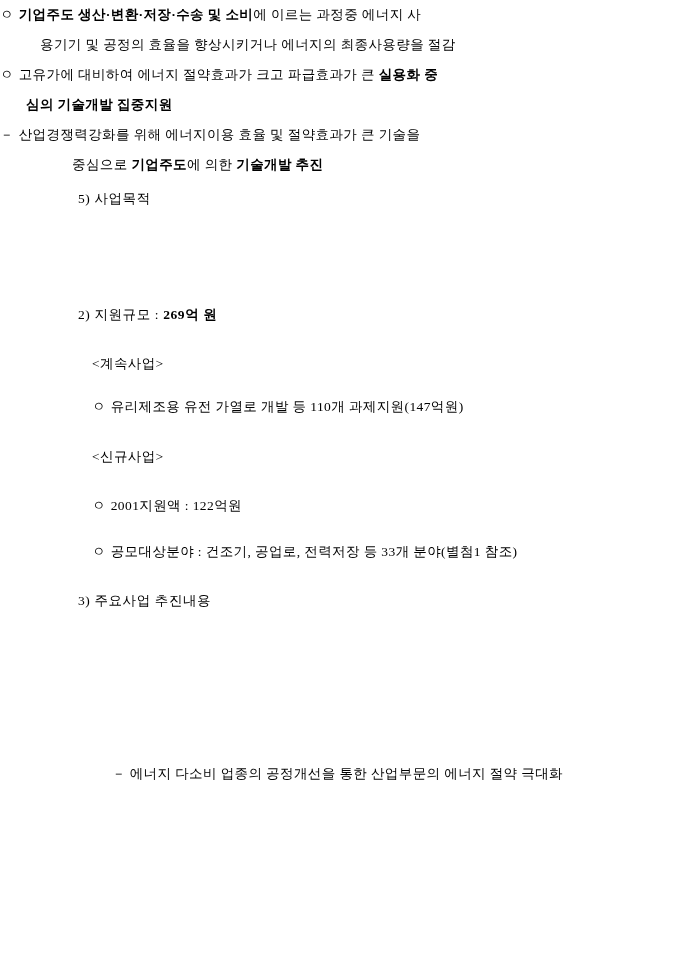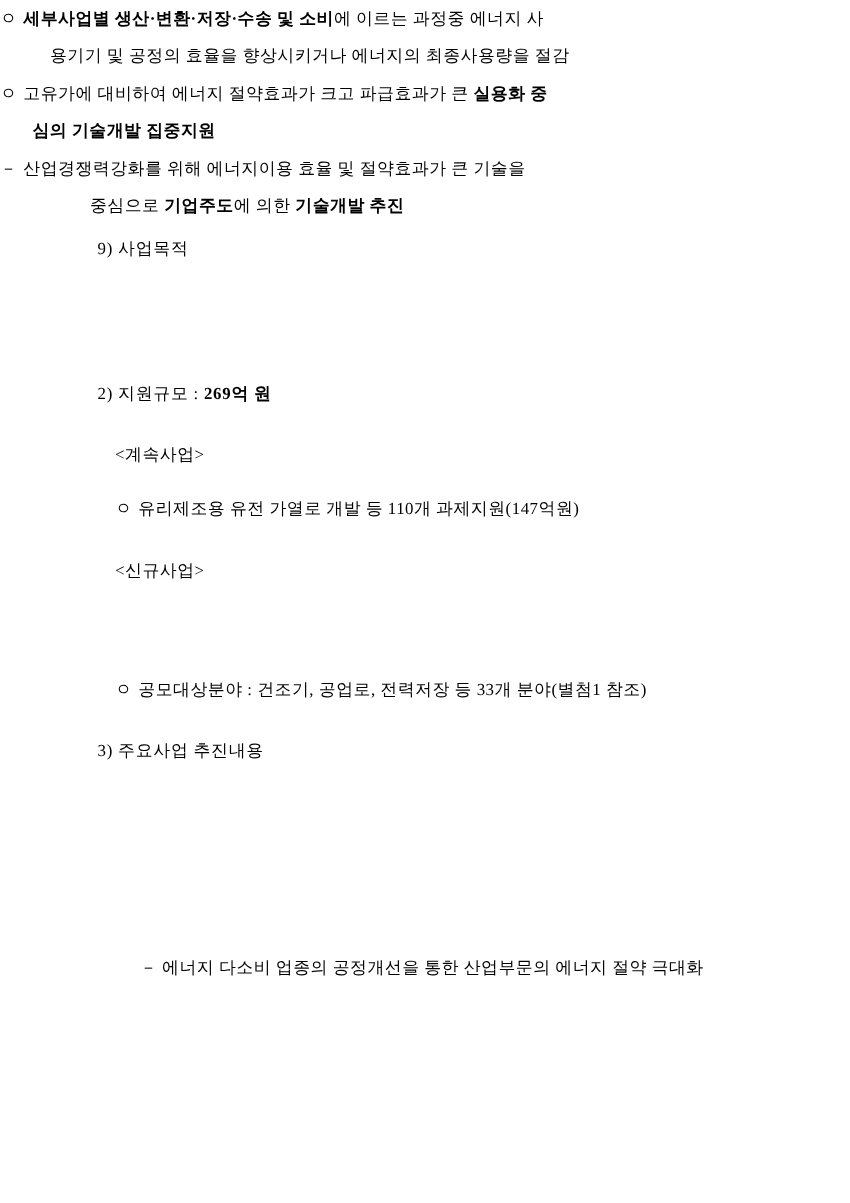--- a/index.html
+++ b/index.html
@@ -100,41 +100,45 @@
 
   .sp { letter-spacing: 1.4px; }
 </style>
 </head>
 <body>
 
 <div class="page">
 
 
 
-  <div class="line h-num n1">9) 사업목적</div>
+  <div class="line h-num n1">5) 사업목적</div>
 
   <div class="bullet b1">
     <span class="sp">ㅇ</span>
-    <span class="b">세부사업별  생산·변환·저장·수송 및  소비</span><span>에 이르는  과정중  에너지 사</span>
+    <span class="b">기업주도  생산·변환·저장·수송 및  소비</span><span>에 이르는  과정중  에너지 사</span>
     <span class="ln2">용기기 및 공정의 효율을 향상시키거나  에너지의 최종사용량을 절감</span>
   </div>
 
   <div class="line h-num n2">
     <span>2) 지원규모 : </span><span class="b">269억 원</span>
   </div>
 
   <div class="line bullet cont-label">&lt;계속사업&gt;</div>
 
   <div class="line bullet b2">
     <span class="sp">ㅇ</span>
     <span>유리제조용  유전  가열로  개발  등 110개  과제지원(147억원)</span>
   </div>
 
   <div class="line bullet new-label">&lt;신규사업&gt;</div>
 
+  <div class="line bullet b3">
+    <span class="sp">ㅇ</span>
+    <span>2001지원액 : 122억원</span>
+  </div>
 
   <div class="line bullet b4">
     <span class="sp">ㅇ</span>
     <span>공모대상분야 : 건조기, 공업로, 전력저장 등 33개 분야(별첨1 참조)</span>
   </div>
 
   <div class="line h-num n3">3) 주요사업 추진내용</div>
 
   <div class="bullet b5">
     <span class="sp">ㅇ</span>

